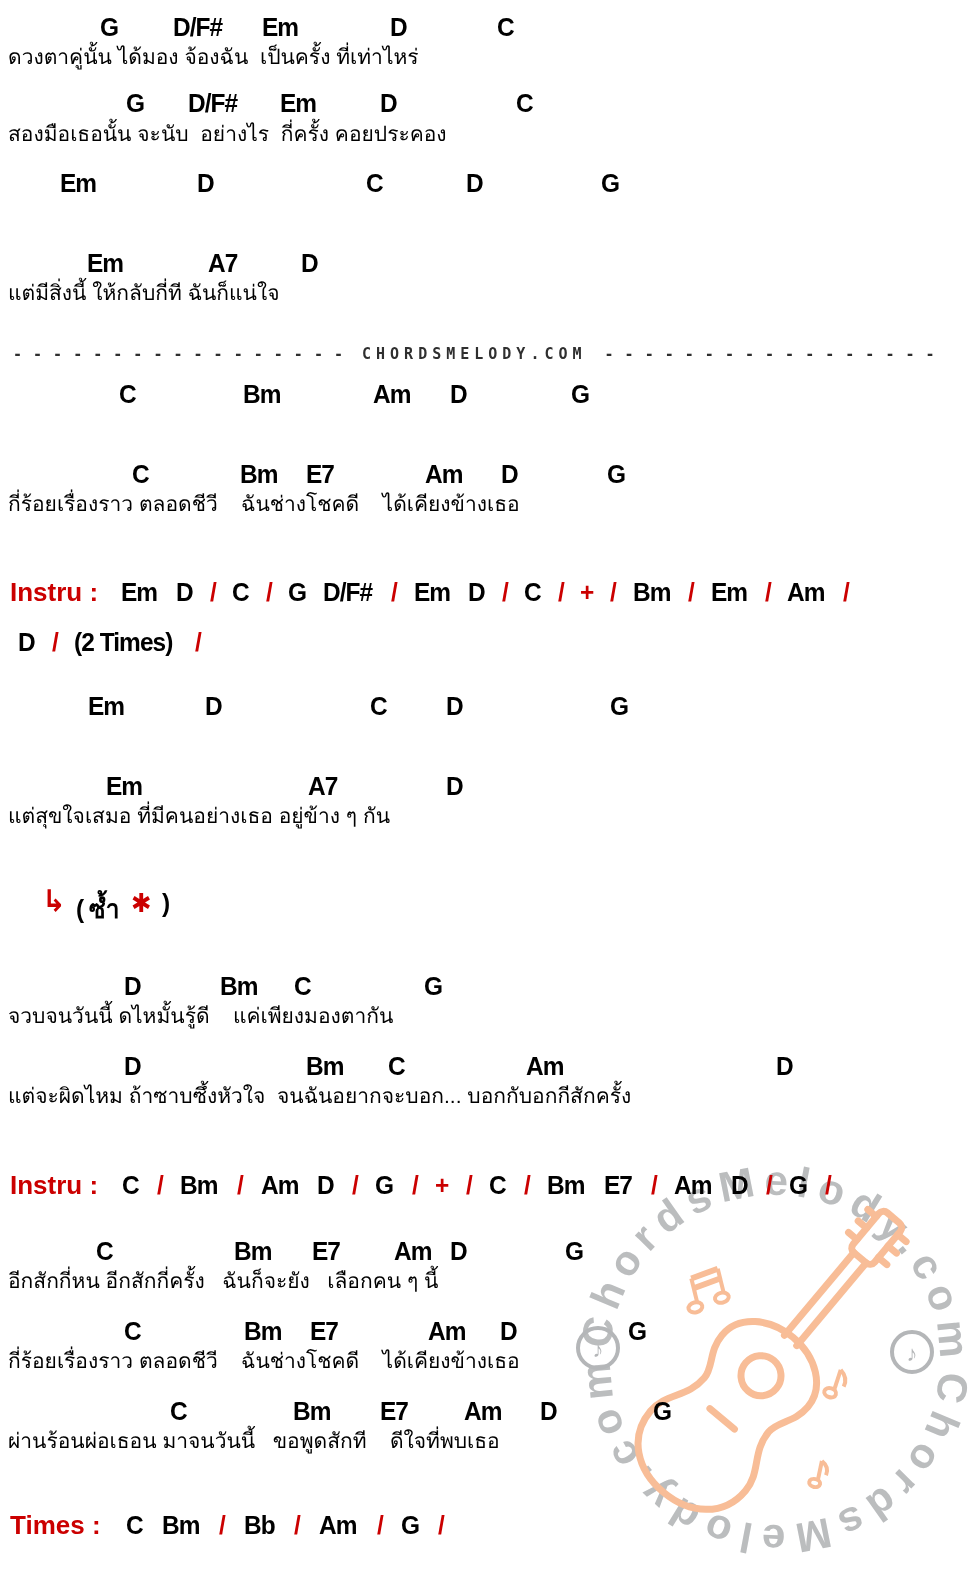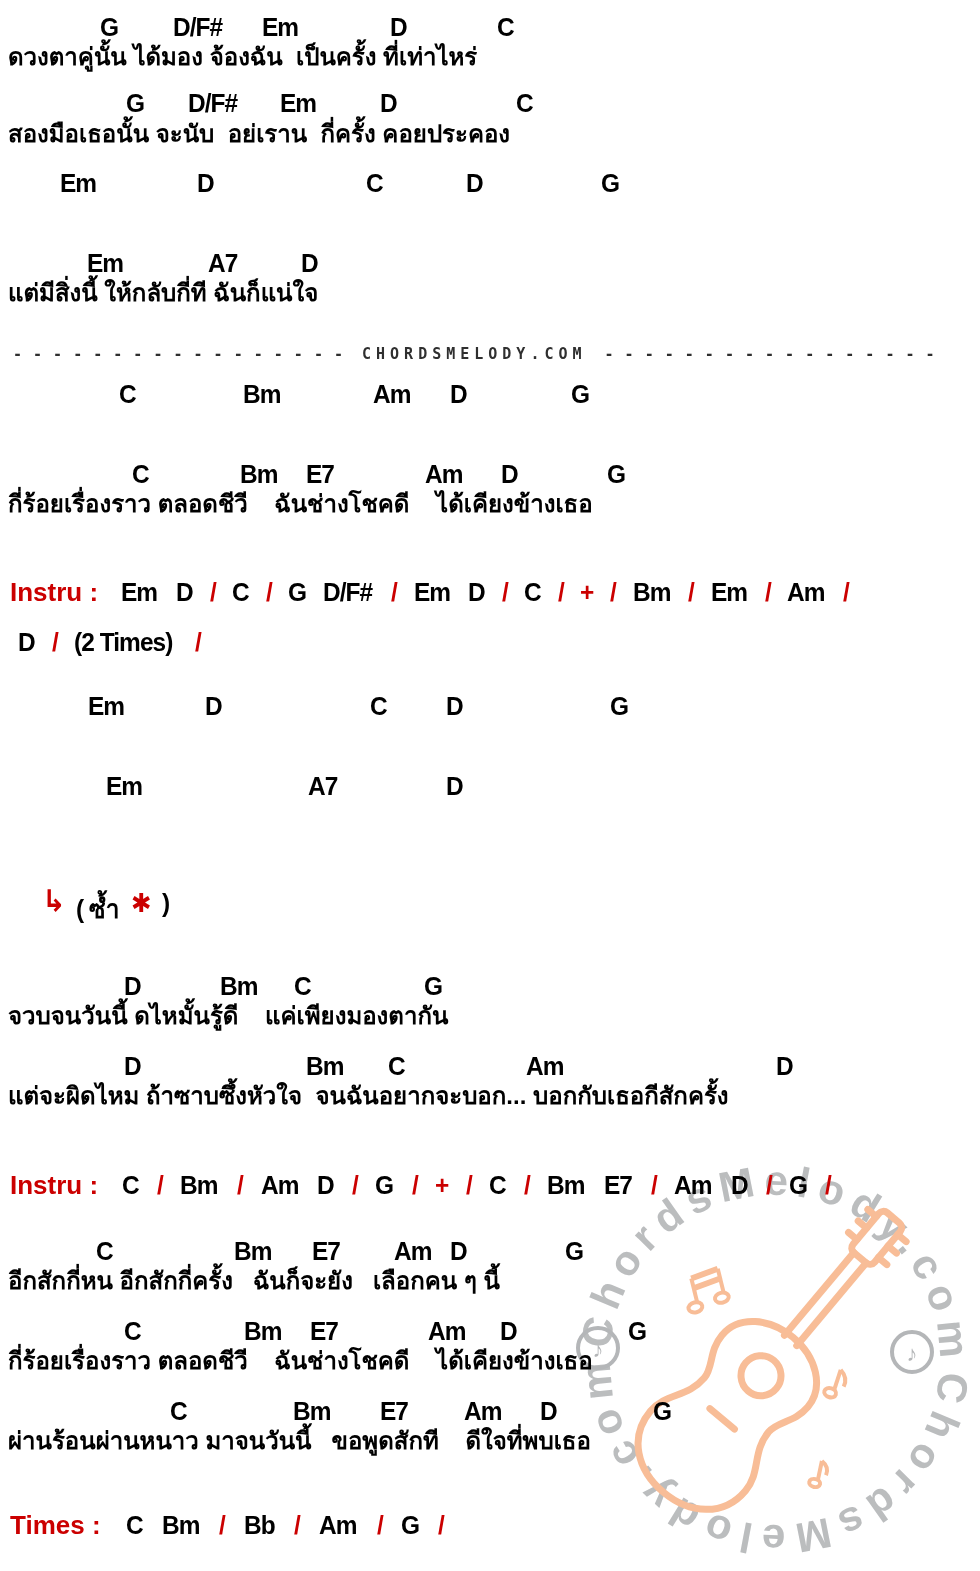--- a/index.html
+++ b/index.html
@@ -9,21 +9,21 @@
     font-family:"Liberation Sans","DejaVu Sans",sans-serif;
   }
   #watermark { position:absolute; left:545px; top:1130px; z-index:0; }
   #sheet { position:absolute; inset:0; z-index:1; }
   .line { position:absolute; left:0; top:0; white-space:pre; }
   .chords { height:30px; width:100%; }
   .chord {
     position:absolute; top:0; font-weight:bold; font-size:26px; color:#000;
     letter-spacing:-1px; transform:scaleX(.94); transform-origin:left top;
   }
-  .lyric { font-weight:bold; font-size:24px; color:#000; line-height:34px; }
+  .lyric { font-weight:normal; font-size:21px; color:#000; line-height:34px; }
   .lyric span { white-space:pre; }
   .tokens { display:flex; align-items:flex-start; font-weight:bold; font-size:26px; color:#000; }
   .tokens .tok { letter-spacing:-1px; transform:scaleX(.94); transform-origin:left top; }
   .red { color:#cb0000; }
   .arrow { font-size:30px; line-height:26px; }
   .divider {
     display:flex; gap:18px; align-items:center;
     font-family:"DejaVu Sans Mono","Liberation Mono",monospace;
     font-size:15px; font-weight:bold; color:#2f2f2f;
   }
@@ -87,38 +87,39 @@
     <line x1="5" y1="22" x2="5" y2="0"></line>
       <path d="M 5,0 C 11,3 13,8 12,13" fill="none"></path>
     <ellipse cx="2.5" cy="23" rx="5.5" ry="4"></ellipse>
   </g>
 </svg>
 
 <div id="sheet">
     <div class="line chords" style="top: 12px;"><span class="chord" style="left: 100px;">G</span><span class="chord" style="left: 173px;">D/F#</span><span class="chord" style="left: 262px;">Em</span><span class="chord" style="left: 390px;">D</span><span class="chord" style="left: 497px;">C</span></div>
     <div class="line lyric" style="top: 40px; left: 8px;"><span>ดวงตาคู่นั้น ได้มอง จ้องฉัน  เป็นครั้ง ที่เท่าไหร่</span></div>
     <div class="line chords" style="top: 88px;"><span class="chord" style="left: 126px;">G</span><span class="chord" style="left: 188px;">D/F#</span><span class="chord" style="left: 280px;">Em</span><span class="chord" style="left: 380px;">D</span><span class="chord" style="left: 516px;">C</span></div>
-    <div class="line lyric" style="top: 117px; left: 8px;"><span>สองมือเธอนั้น จะนับ  อย่เราน  กี่ครั้ง คอยประคอง</span></div>
+    <div class="line lyric" style="top: 117px; left: 8px;"><span>สองมือเธอนั้น จะนับ  อย่างไร  กี่ครั้ง คอยประคอง</span></div>
     <div class="line chords" style="top: 168px;"><span class="chord" style="left: 60px;">Em</span><span class="chord" style="left: 197px;">D</span><span class="chord" style="left: 366px;">C</span><span class="chord" style="left: 466px;">D</span><span class="chord" style="left: 601px;">G</span></div>
     <div class="line chords" style="top: 248px;"><span class="chord" style="left: 87px;">Em</span><span class="chord" style="left: 208px;">A7</span><span class="chord" style="left: 301px;">D</span></div>
     <div class="line lyric" style="top: 276px; left: 8px;"><span>แต่มีสิ่งนี้ ให้กลับกี่ที ฉันก็แน่ใจ</span></div>
     <div class="line divider" style="top: 345px; left: 13px;"><span class="dashes">- - - - - - - - - - - - - - - - -</span><span class="divlabel">CHORDSMELODY.COM</span><span class="dashes">- - - - - - - - - - - - - - - - -</span></div>
     <div class="line chords" style="top: 379px;"><span class="chord" style="left: 119px;">C</span><span class="chord" style="left: 243px;">Bm</span><span class="chord" style="left: 373px;">Am</span><span class="chord" style="left: 450px;">D</span><span class="chord" style="left: 571px;">G</span></div>
     <div class="line chords" style="top: 459px;"><span class="chord" style="left: 132px;">C</span><span class="chord" style="left: 240px;">Bm</span><span class="chord" style="left: 306px;">E7</span><span class="chord" style="left: 425px;">Am</span><span class="chord" style="left: 501px;">D</span><span class="chord" style="left: 607px;">G</span></div>
     <div class="line lyric" style="top: 487px; left: 8px;"><span>กี่ร้อยเรื่องราว ตลอดชีวี    ฉันช่างโชคดี    ได้เคียงข้างเธอ</span></div>
     <div class="line tokens" style="top: 577px; left: 10px; gap: 16px;"><span class="red">Instru : </span><span class="tok">Em</span><span class="tok">D</span><span class="tok red">/</span><span class="tok">C</span><span class="tok red">/</span><span class="tok">G</span><span class="tok">D/F#</span><span class="tok red">/</span><span class="tok">Em</span><span class="tok">D</span><span class="tok red">/</span><span class="tok">C</span><span class="tok red">/</span><span class="tok red">+</span><span class="tok red">/</span><span class="tok">Bm</span><span class="tok red">/</span><span class="tok">Em</span><span class="tok red">/</span><span class="tok">Am</span><span class="tok red">/</span></div>
     <div class="line tokens" style="top: 627px; left: 18px; gap: 16px;"><span class="tok">D</span><span class="tok red">/</span><span class="tok">(2 Times)</span><span class="tok red">/</span></div>
     <div class="line chords" style="top: 691px;"><span class="chord" style="left: 88px;">Em</span><span class="chord" style="left: 205px;">D</span><span class="chord" style="left: 370px;">C</span><span class="chord" style="left: 446px;">D</span><span class="chord" style="left: 610px;">G</span></div>
     <div class="line chords" style="top: 771px;"><span class="chord" style="left: 106px;">Em</span><span class="chord" style="left: 308px;">A7</span><span class="chord" style="left: 446px;">D</span></div>
+    <div class="line lyric" style="top: 799px; left: 8px;"><span>แต่สุขใจเสมอ ที่มีคนอย่างเธอ อยู่ข้าง ๆ กัน</span></div>
     <div class="line tokens" style="top: 888px; left: 42px; gap: 10px;"><span class="tok red arrow">↳</span><span class="tok">( ซ้ำ</span><span class="tok red">✱</span><span class="tok">)</span></div>
     <div class="line chords" style="top: 971px;"><span class="chord" style="left: 124px;">D</span><span class="chord" style="left: 220px;">Bm</span><span class="chord" style="left: 294px;">C</span><span class="chord" style="left: 424px;">G</span></div>
     <div class="line lyric" style="top: 999px; left: 8px;"><span>จวบจนวันนี้ ดไหมั้นรู้ดี    แค่เพียงมองตากัน</span></div>
     <div class="line chords" style="top: 1051px;"><span class="chord" style="left: 124px;">D</span><span class="chord" style="left: 306px;">Bm</span><span class="chord" style="left: 388px;">C</span><span class="chord" style="left: 526px;">Am</span><span class="chord" style="left: 776px;">D</span></div>
-    <div class="line lyric" style="top: 1079px; left: 8px;"><span>แต่จะผิดไหม ถ้าซาบซึ้งหัวใจ  จนฉันอยากจะบอก... บอกกับเธอกีสักครั้ง</span></div>
+    <div class="line lyric" style="top: 1079px; left: 8px;"><span>แต่จะผิดไหม ถ้าซาบซึ้งหัวใจ  จนฉันอยากจะบอก... บอกกับอกกีสักครั้ง</span></div>
     <div class="line tokens" style="top: 1170px; left: 10px; gap: 17px;"><span class="red">Instru : </span><span class="tok">C</span><span class="tok red">/</span><span class="tok">Bm</span><span class="tok red">/</span><span class="tok">Am</span><span class="tok">D</span><span class="tok red">/</span><span class="tok">G</span><span class="tok red">/</span><span class="tok red">+</span><span class="tok red">/</span><span class="tok">C</span><span class="tok red">/</span><span class="tok">Bm</span><span class="tok">E7</span><span class="tok red">/</span><span class="tok">Am</span><span class="tok">D</span><span class="tok red">/</span><span class="tok">G</span><span class="tok red">/</span></div>
     <div class="line chords" style="top: 1236px;"><span class="chord" style="left: 96px;">C</span><span class="chord" style="left: 234px;">Bm</span><span class="chord" style="left: 312px;">E7</span><span class="chord" style="left: 394px;">Am</span><span class="chord" style="left: 450px;">D</span><span class="chord" style="left: 565px;">G</span></div>
     <div class="line lyric" style="top: 1264px; left: 8px;"><span>อีกสักกี่หน อีกสักกี่ครั้ง   ฉันก็จะยัง   เลือกคน ๆ นี้</span></div>
     <div class="line chords" style="top: 1316px;"><span class="chord" style="left: 124px;">C</span><span class="chord" style="left: 244px;">Bm</span><span class="chord" style="left: 310px;">E7</span><span class="chord" style="left: 428px;">Am</span><span class="chord" style="left: 500px;">D</span><span class="chord" style="left: 628px;">G</span></div>
     <div class="line lyric" style="top: 1344px; left: 8px;"><span>กี่ร้อยเรื่องราว ตลอดชีวี    ฉันช่างโชคดี    ได้เคียงข้างเธอ</span></div>
     <div class="line chords" style="top: 1396px;"><span class="chord" style="left: 170px;">C</span><span class="chord" style="left: 293px;">Bm</span><span class="chord" style="left: 380px;">E7</span><span class="chord" style="left: 464px;">Am</span><span class="chord" style="left: 540px;">D</span><span class="chord" style="left: 653px;">G</span></div>
-    <div class="line lyric" style="top: 1424px; left: 8px;"><span>ผ่านร้อนผ่านหนาว มาจนวันนี้   ขอพูดสักที    ดีใจที่พบเธอ</span></div>
+    <div class="line lyric" style="top: 1424px; left: 8px;"><span>ผ่านร้อนผ่อเธอน มาจนวันนี้   ขอพูดสักที    ดีใจที่พบเธอ</span></div>
     <div class="line tokens" style="top: 1510px; left: 10px; gap: 18px;"><span class="red">Times : </span><span class="tok">C</span><span class="tok">Bm</span><span class="tok red">/</span><span class="tok">Bb</span><span class="tok red">/</span><span class="tok">Am</span><span class="tok red">/</span><span class="tok">G</span><span class="tok red">/</span></div>
   </div>
 
 </body></html>

